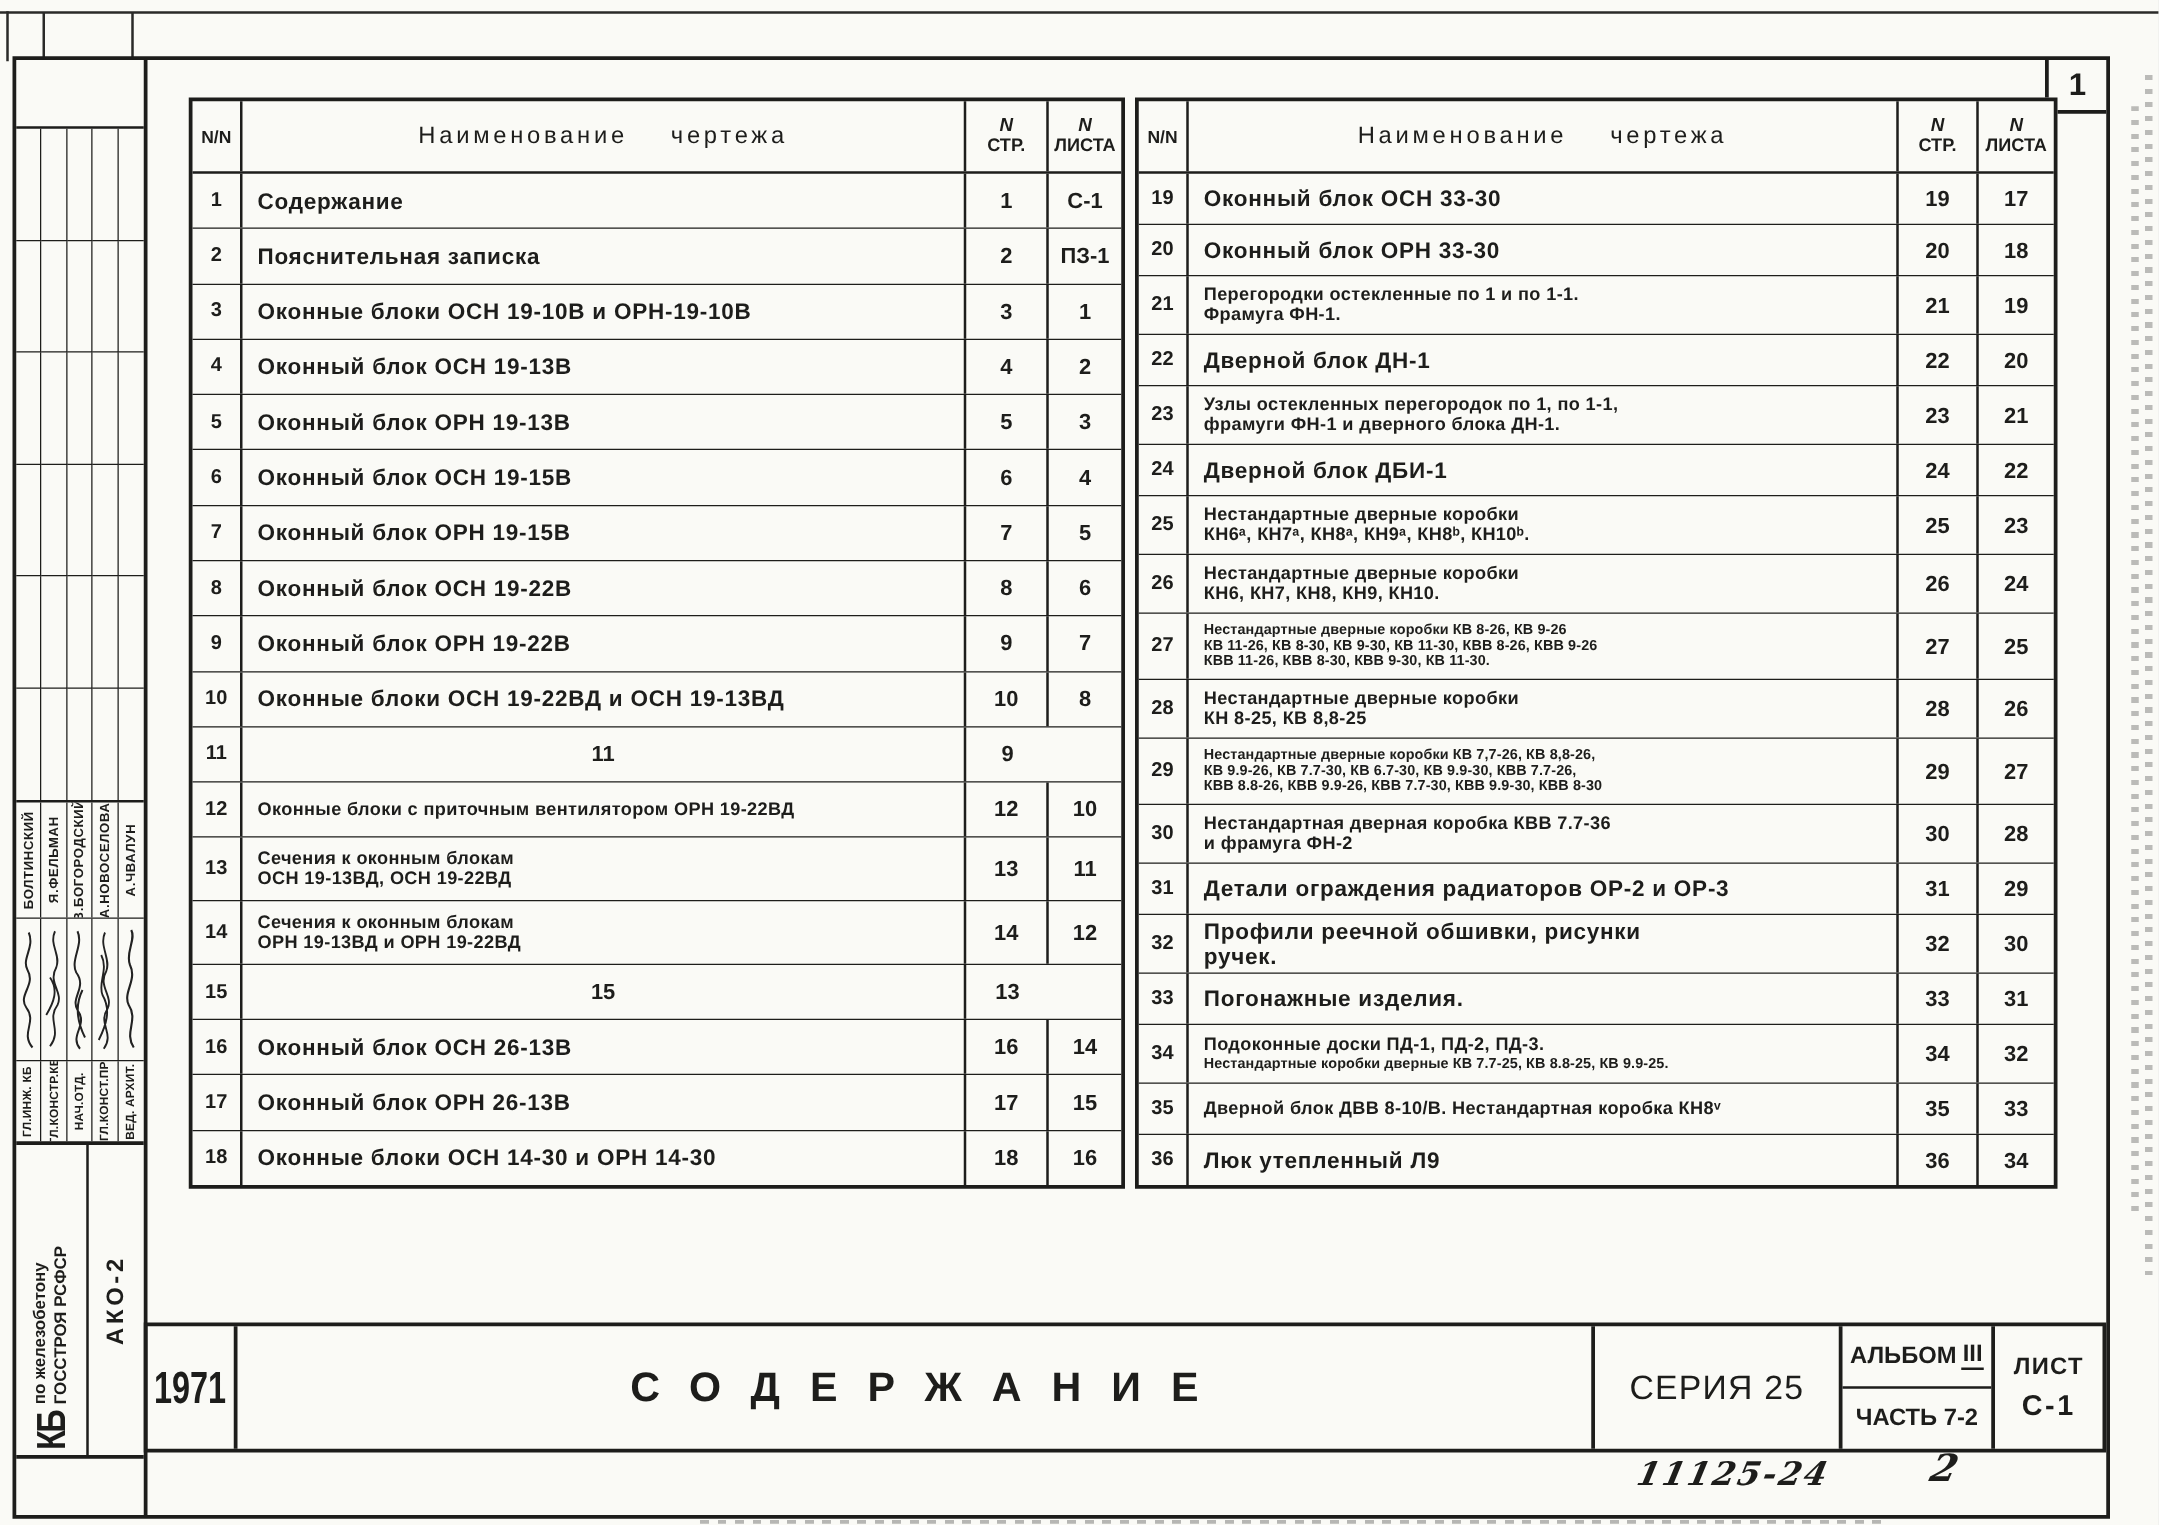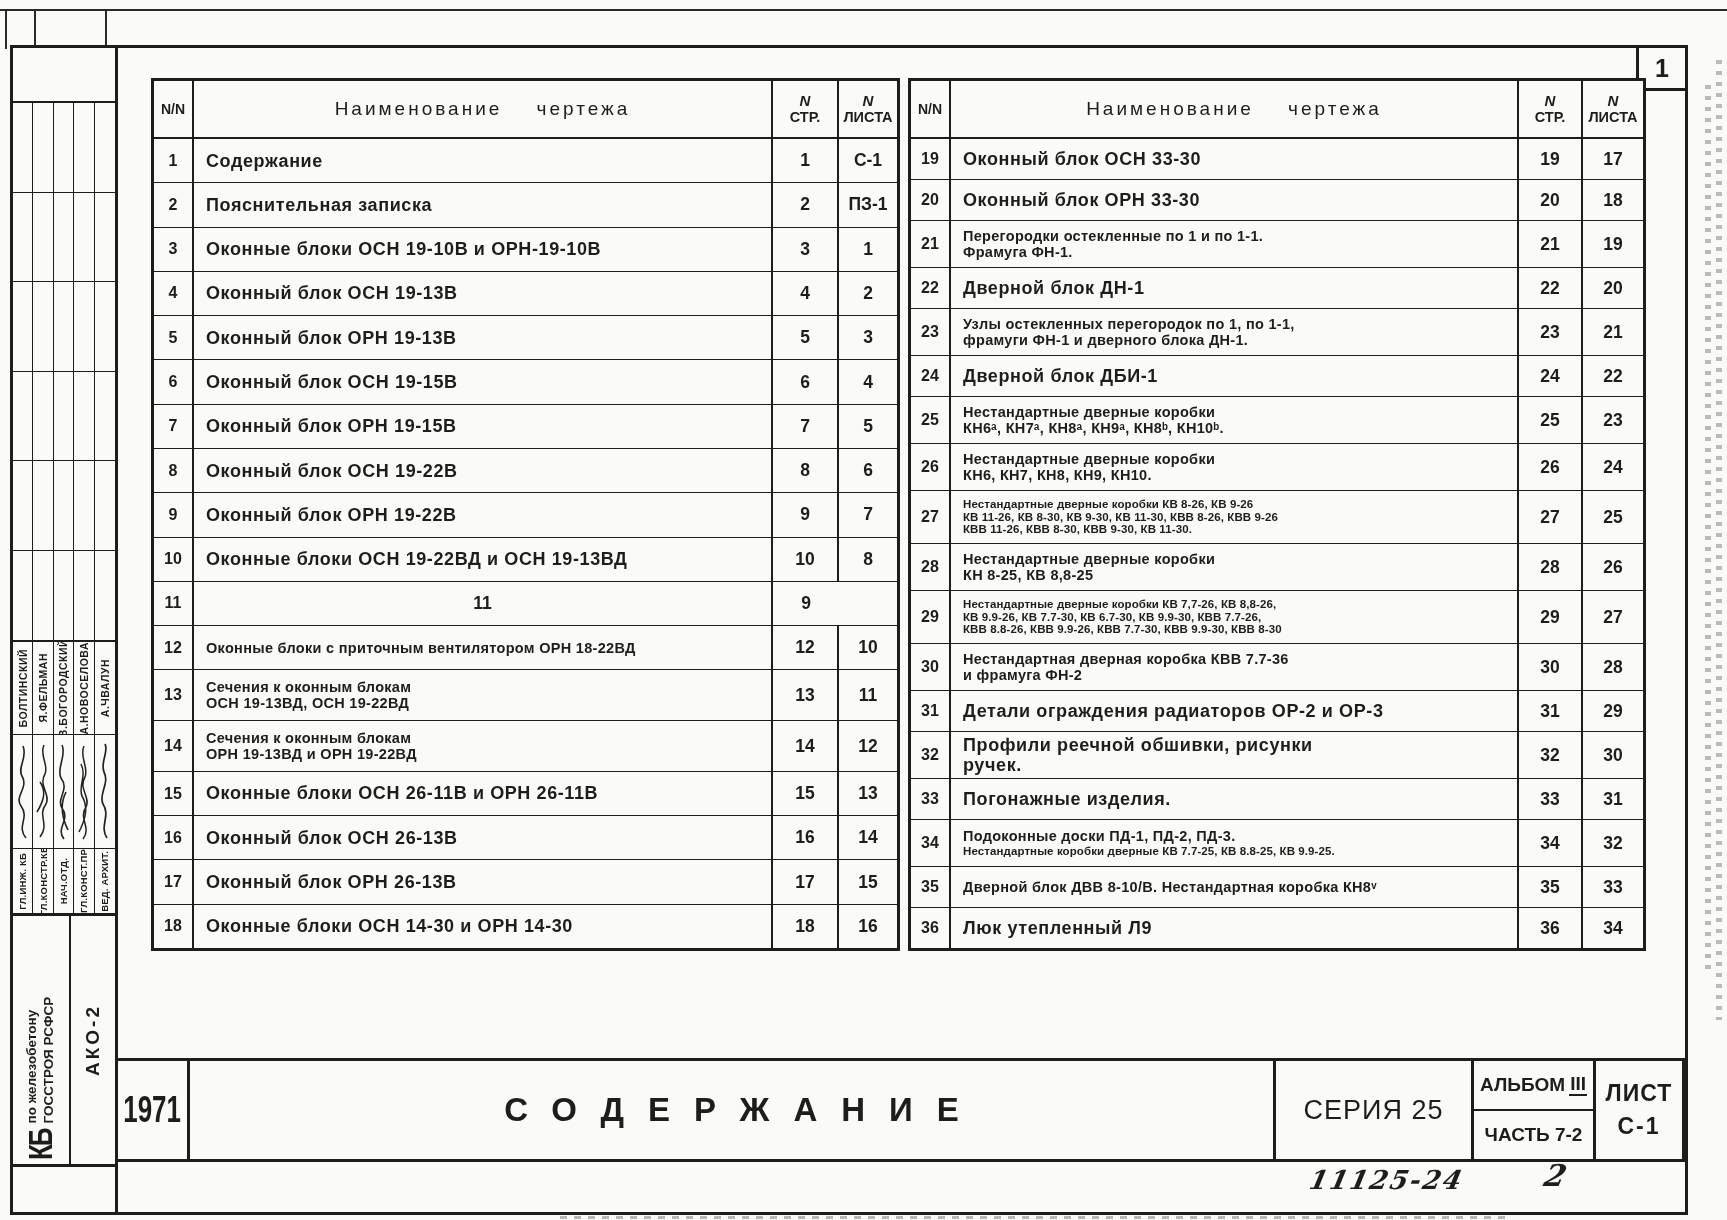--- a/index.html
+++ b/index.html
@@ -99,21 +99,21 @@
   .tb-title{display:flex;align-items:center;justify-content:center;
     font-size:33px;font-weight:700;letter-spacing:24px;text-indent:24px;}
   .tb-series{display:flex;align-items:center;justify-content:center;
     font-size:27px;font-weight:400;letter-spacing:1px;}
   .tb-album{display:flex;flex-direction:column;}
   .tb-album .half{flex:1;display:flex;align-items:center;justify-content:center;
     font-size:19px;font-weight:700;}
   .tb-album .half:first-child{border-bottom:2.5px solid #1d1d1b;}
   .album-num{border-bottom:2px solid #1d1d1b;margin-left:4px;padding:0 1px;line-height:1.05;}
   .tb-sheet{display:flex;flex-direction:column;align-items:center;justify-content:center;gap:6px;}
-  .tb-sheet .lbl{font-size:23px;font-weight:700;letter-spacing:1px;}
+  .tb-sheet .lbl{font-size:19px;font-weight:700;letter-spacing:1px;}
   .tb-sheet .val{font-size:23px;font-weight:700;letter-spacing:2px;}
 
   .hand{position:absolute;font-style:italic;font-weight:700;
     font-family:"DejaVu Serif","Liberation Serif",serif;}
   .hand-doc{left:1310px;top:1165px;font-size:26px;letter-spacing:2px;transform:skewX(-12deg);}
   .hand-page{left:1545px;top:1158px;font-size:30px;transform:skewX(-14deg);}
 
   .sig-svg{transform:none;}
 </style>
 </head>
@@ -345,21 +345,21 @@
             <div class="pg">8</div>
           </div>
           <div class="trow" style="flex: 1 1 0%;">
             <div class="num">11</div>
             <div class="pg">11</div>
             <div class="pg">9</div>
           </div>
           <div class="trow" style="flex: 1 1 0%;">
             <div class="num">12</div>
             <div class="cell-name">
-              <span class="line-m">Оконные  блоки  с  приточным  вентилятором  ОРН 18-22ВД</span>
+              <span class="line-m">Оконные  блоки  с  приточным  вентилятором  ОРН 19-22ВД</span>
             </div>
             <div class="pg">12</div>
             <div class="pg">10</div>
           </div>
           <div class="trow" style="flex: 1.15 1 0%;">
             <div class="num">13</div>
             <div class="cell-name">
               <span class="line-m">Сечения  к  оконным  блокам</span>
               <span class="line-m">ОСН 19-13ВД, ОСН 19-22ВД</span>
             </div>
@@ -370,23 +370,20 @@
             <div class="num">14</div>
             <div class="cell-name">
               <span class="line-m">Сечения  к  оконным  блокам</span>
               <span class="line-m">ОРН 19-13ВД  и  ОРН 19-22ВД</span>
             </div>
             <div class="pg">14</div>
             <div class="pg">12</div>
           </div>
           <div class="trow" style="flex: 1 1 0%;">
             <div class="num">15</div>
-            <div class="cell-name">
-              <span class="line-l">Оконные  блоки  ОСН 26-11В  и  ОРН 26-11В</span>
-            </div>
             <div class="pg">15</div>
             <div class="pg">13</div>
           </div>
           <div class="trow" style="flex: 1 1 0%;">
             <div class="num">16</div>
             <div class="cell-name">
               <span class="line-l">Оконный  блок  ОСН 26-13В</span>
             </div>
             <div class="pg">16</div>
             <div class="pg">14</div>

